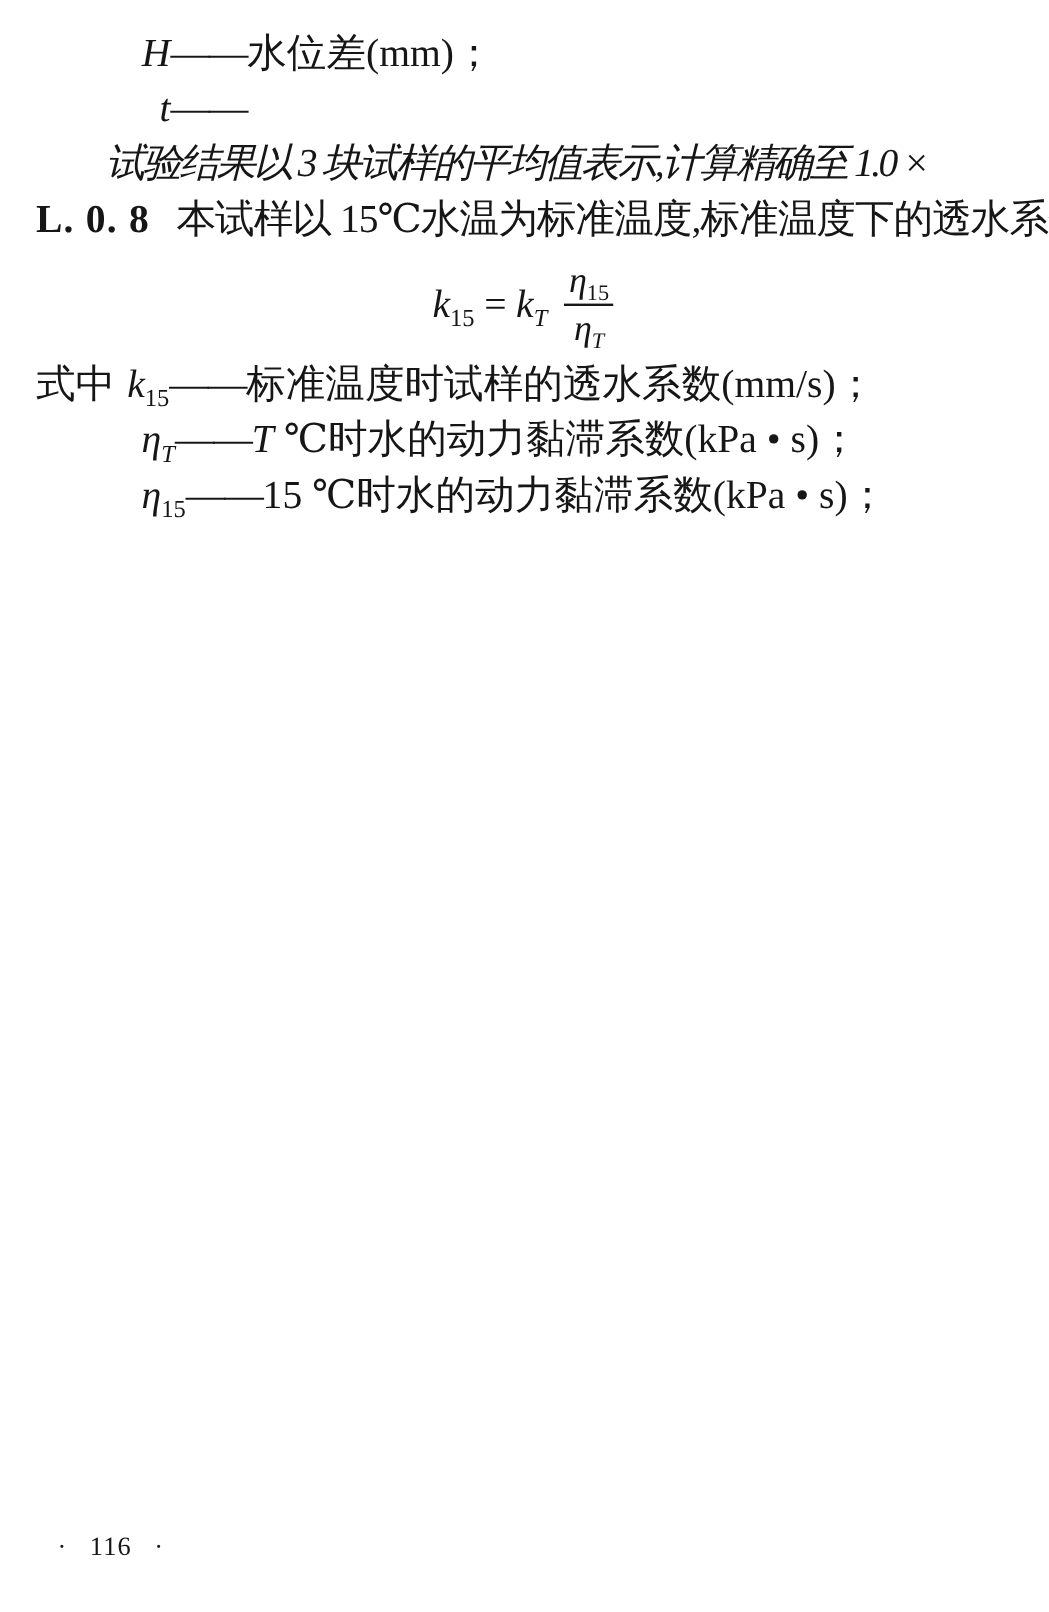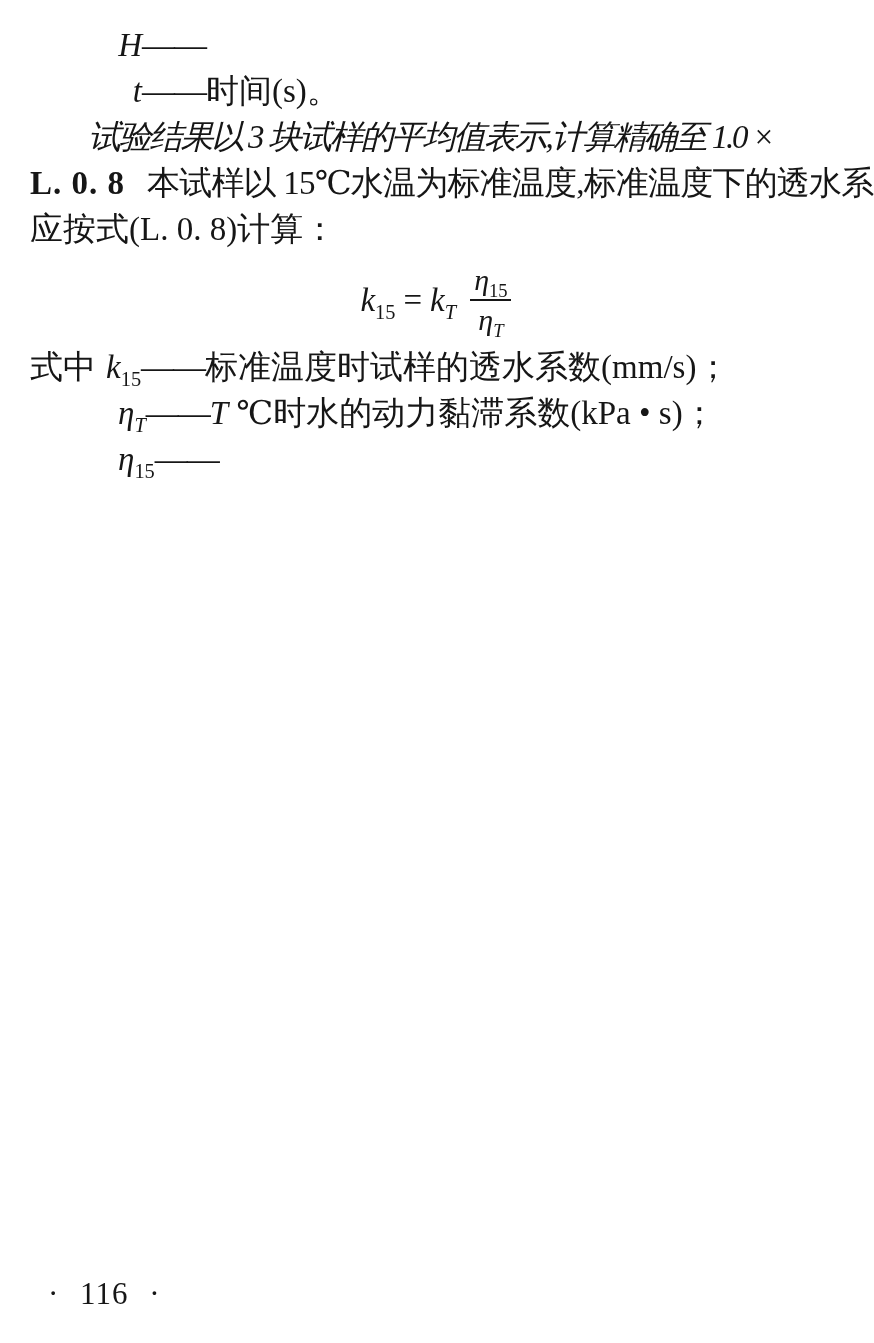--- a/index.html
+++ b/index.html
@@ -64,46 +64,45 @@
   .where-row { display: flex; align-items: center; white-space: nowrap; }
   .wprefix { margin-right: 10px; }
   .where-row .dash { letter-spacing: -1px; }
   .where-indent { margin-left: 88px; }
 
   
   .footer {
     position: absolute;
     left: 48px;
     top: 1276px;
-    font-size: 31px;
+    font-size: 22px;
     word-spacing: 12px;
     letter-spacing: 1px;
   }
 </style>
 </head>
 <body>
 
 <div class="content">
 
   <div class="row def-row">
     <span class="sym it">H</span>
       <span class="dash">——</span>
+      <span class="desc">水位差(mm)；</span>
   </div>
   <div class="row def-row">
     <span class="sym it">t</span>
       <span class="dash">——</span>
-      <span class="desc">时间(s)。</span>
   </div>
 
   <div class="line indent2">试验结果以 3 块试样的平均值表示,计算精确至 1.0 ×</div>
 
   <div class="line">
     <span class="bold clause-label">L. 0. 8</span><span class="tight">本试样以 15℃水温为标准温度,标准温度下的透水系数</span>
   </div>
-  <div class="line">应按式(L. 0. 8)计算：</div>
 
   <div class="formula-row">
     <span class="eq-body">
       <span class="term"><span class="it">k</span><sub>15</sub></span>
       <span class="op">=</span>
       <span class="term"><span class="it">k</span><sub class="it">T</sub></span>
       <span class="frac">
         <span class="num"><span class="it">η</span><sub>15</sub></span>
         <span class="den"><span class="it">η</span><sub class="it">T</sub></span>
       </span>
@@ -117,17 +116,18 @@
     <span class="desc"><span class="it"></span><span>标准温度时试样的透水系数(mm/s)；</span></span>
   </div>
   <div class="where-row where-indent">
     <span class="wsym"><span class="it">η</span><sub class="it">T</sub></span>
     <span class="dash">——</span>
     <span class="desc"><span class="it">T</span><span> ℃时水的动力黏滞系数(kPa • s)；</span></span>
   </div>
   <div class="where-row where-indent">
     <span class="wsym"><span class="it">η</span><sub>15</sub></span>
     <span class="dash">——</span>
+    <span class="desc"><span class="it"></span><span>15 ℃时水的动力黏滞系数(kPa • s)；</span></span>
   </div>
 
 </div>
 
 <div class="footer">· 116 ·</div>
 
 </body></html>

